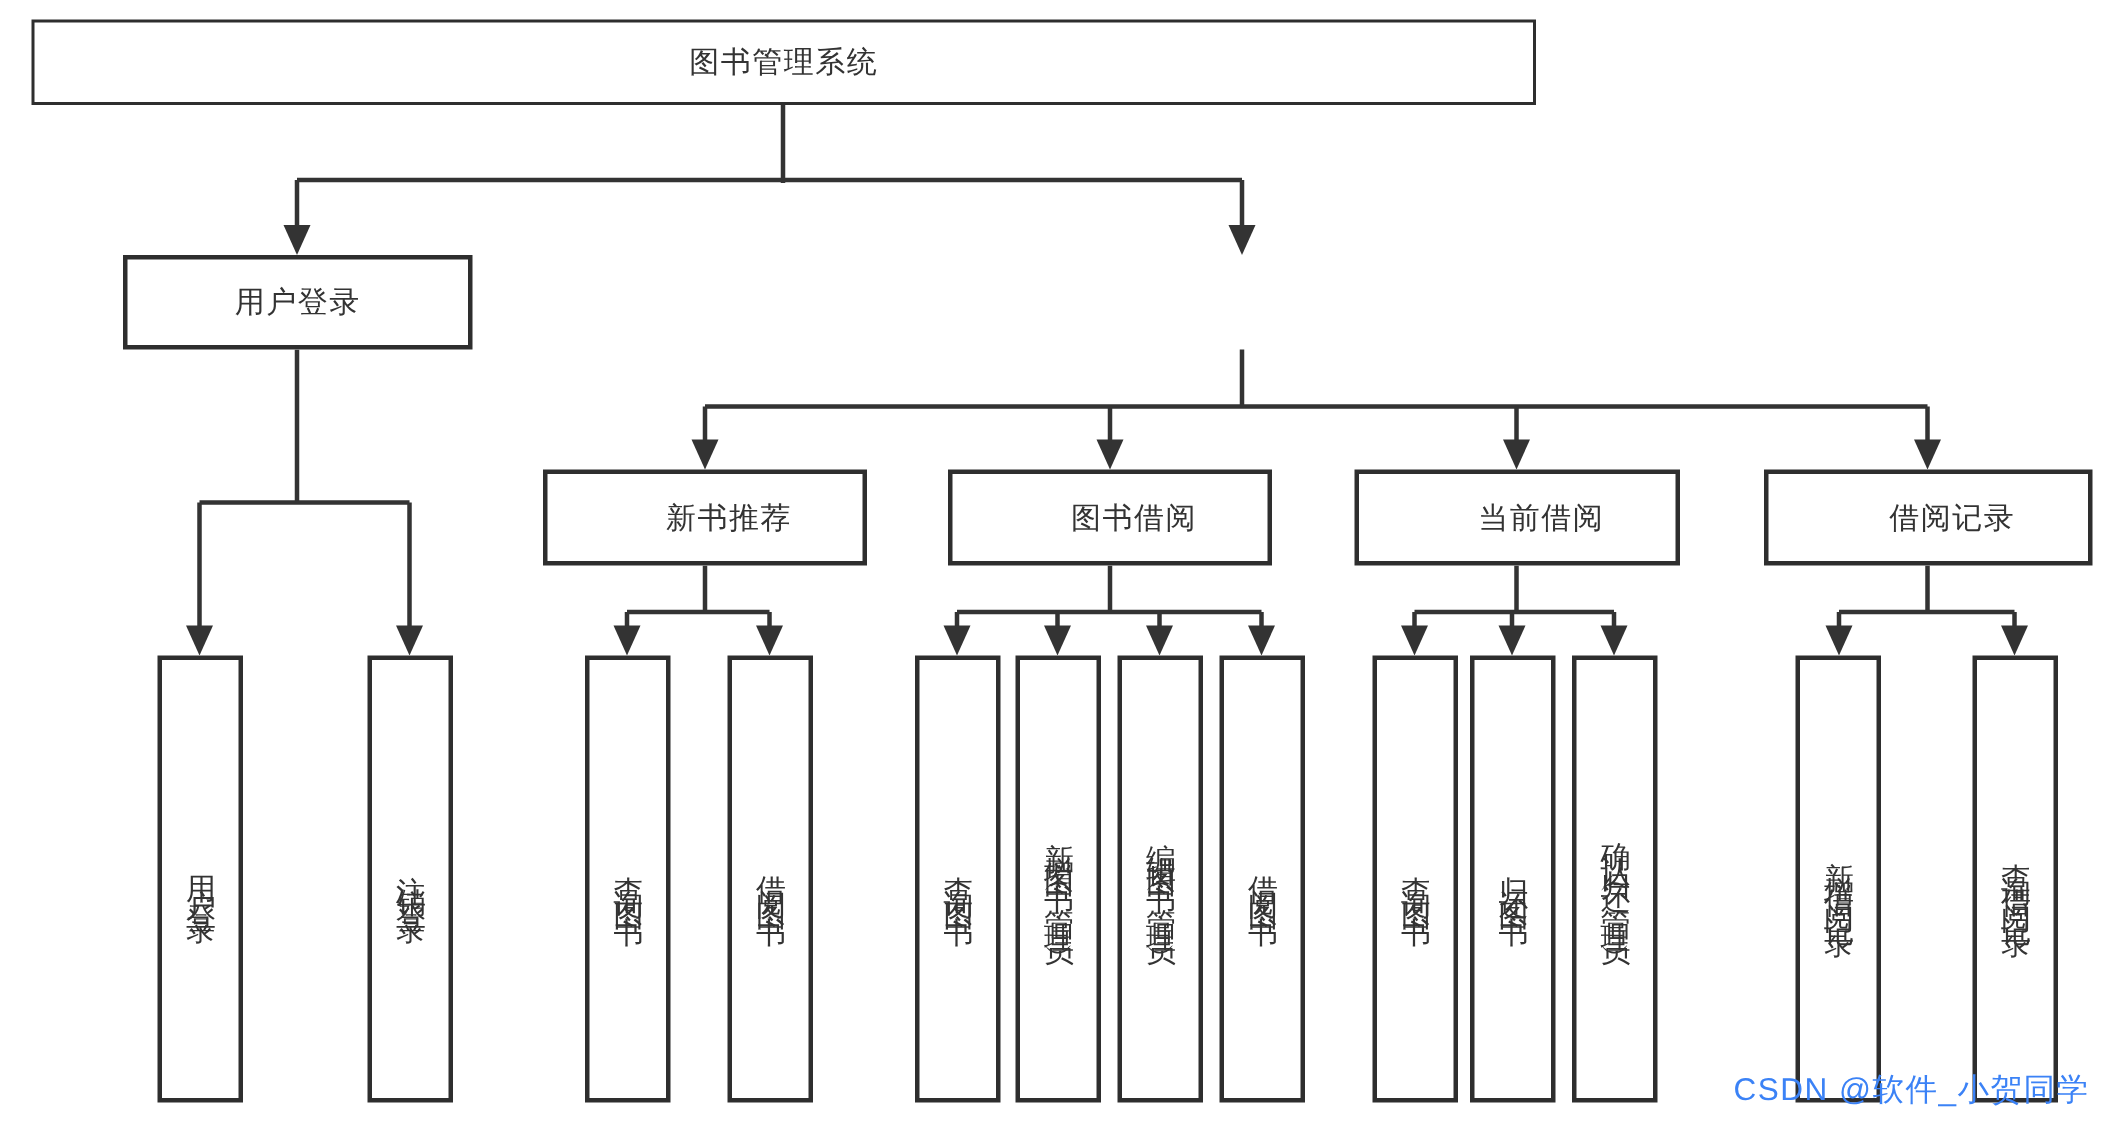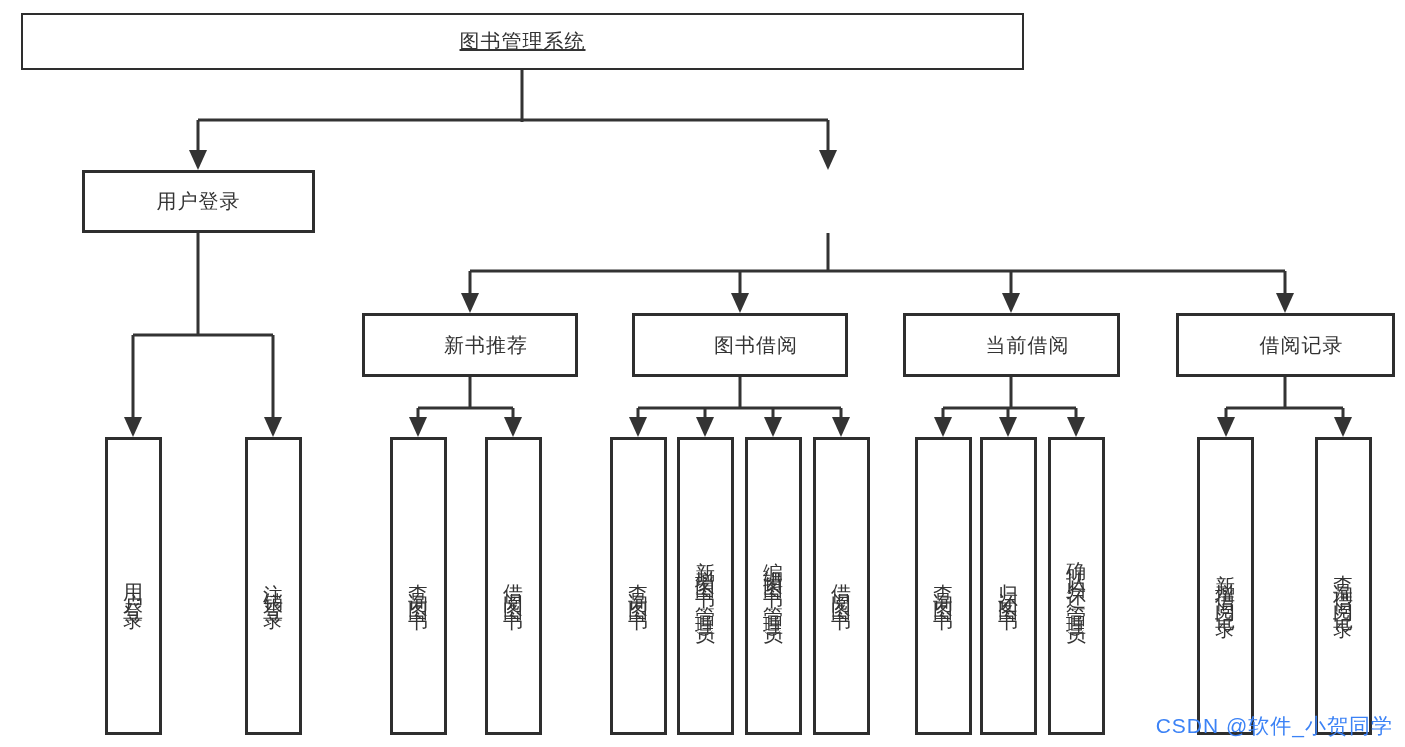--- a/index.html
+++ b/index.html
@@ -31,21 +31,21 @@
     border: 3px solid #2e2e2e;
     display: flex;
     align-items: center;
     justify-content: center;
     z-index: 2;
     font-size: 20px;
     letter-spacing: 1px;
   }
   .node.root {
     border-width: 2px;
-    left: 21px; top: 13px; width: 1003px; height: 57px; text-decoration: underline;
+    left: 21px; top: 13px; width: 1003px; height: 57px;
   }
   .node.lvl2 { height: 63px; }
   .node.lvl3 { height: 64px; padding-left: 32px; }
   .leaf {
     position: absolute;
     box-sizing: border-box;
     background: #ffffff;
     border: 3px solid #2e2e2e;
     width: 57px;
     top: 437px;

